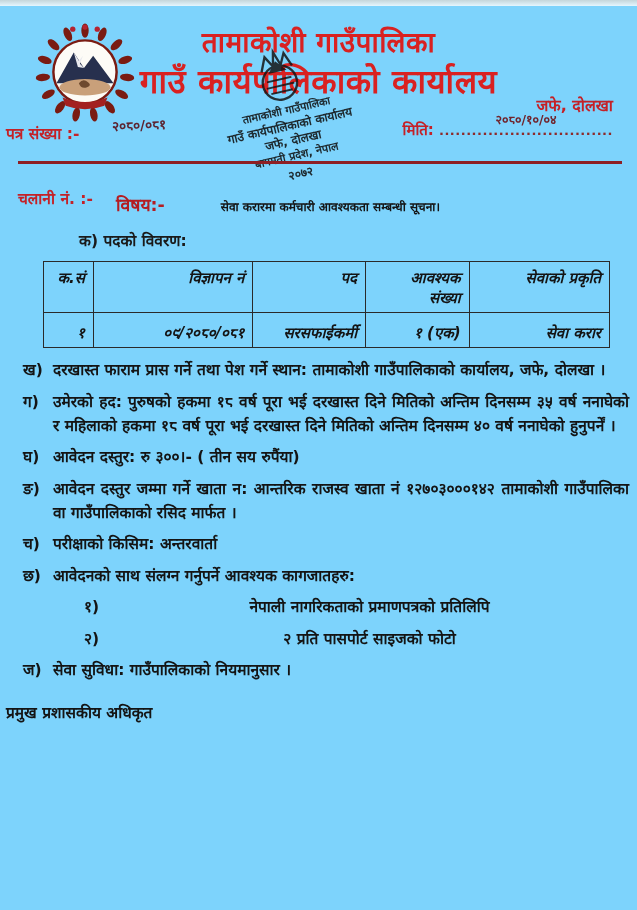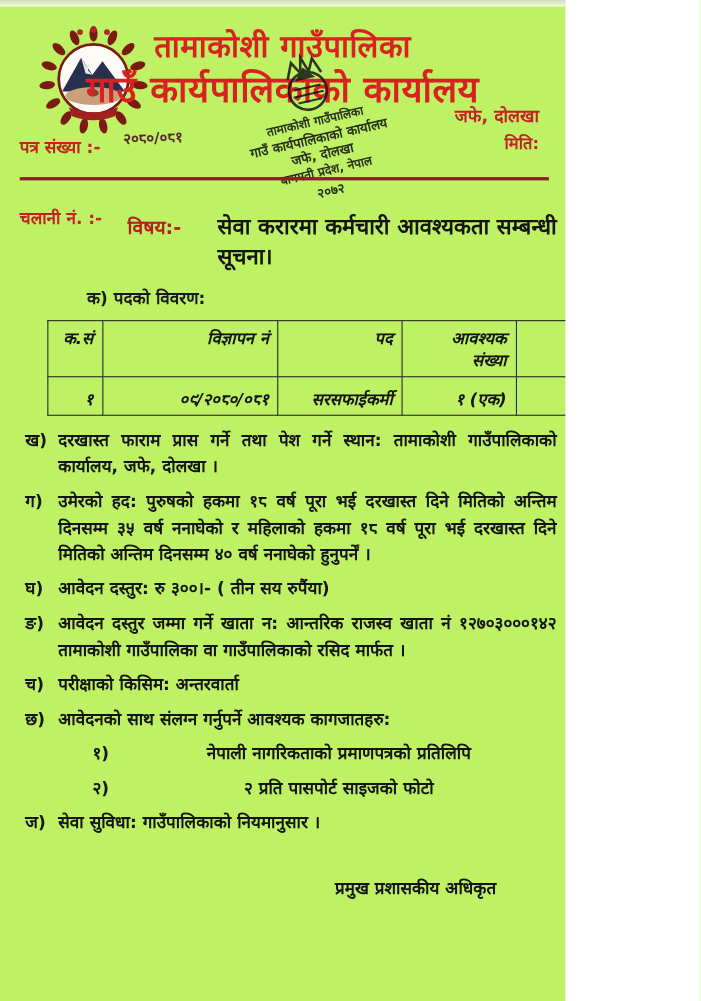--- a/index.html
+++ b/index.html
@@ -2,22 +2,22 @@
 <html lang="ne"><head>
 <meta charset="utf-8">
 <style>
   * { margin:0; padding:0; box-sizing:border-box; }
   html,body { width:637px; }
   body {
     font-family: "DejaVu Sans", "Liberation Sans", sans-serif;
     background:#ffffff;
   }
   .page {
-    position:relative; width:514px; height:910px;
-    background:#bef264; overflow:hidden; color:#1a1a1a;
+    position:relative; width:637px; height:910px;
+    background:#7dd3fc; overflow:hidden; color:#1a1a1a;
   }
   .scan-edge-top {
     position:absolute; top:0; left:0; right:0; height:6px;
     background:linear-gradient(#d6d6d2, #ffffff); opacity:.8;
   }
   
   .header { position:relative; height:168px; }
   .logo { position:absolute; left:33px; top:22px; width:104px; height:102px; }
   .title1 {
     position:absolute; top:22px; left:0; right:0; text-align:center;
@@ -30,21 +30,21 @@
   .stamp {
     position:absolute; left:192px; top:44px; width:190px;
     transform:rotate(-13deg); transform-origin:50% 50%;
     text-align:center; color:rgba(16,16,16,.87); pointer-events:none;
   }
   .stamp-emblem { width:78px; height:60px; margin:0 auto; display:block; opacity:.85; }
   .stamp .s-line { font-size:11px; font-weight:bold; line-height:1.32; white-space:nowrap; }
   .stamp .s-line.big { font-size:12px; }
   .stamp .s-year { font-size:12px; font-weight:bold; margin-top:1px; }
   .fld { position:absolute; color:#c42127; font-weight:bold; font-size:15.5px; }
-  .fld-patra { left:18px; top:122px; }
+  .fld-patra { left:6px; top:122px; }
   .fld-chalani { left:18px; top:147px;margin-top:40px; }
   .hand-letterno {
     position:absolute; left:112px; top:116px; color:#5c2430;
     font-weight:bold; font-size:13.5px; transform:rotate(-2deg);
   }
   .right-block { position:absolute; right:24px; top:94px; text-align:right; }
   .addr1 { color:#c42127; font-weight:bold; font-size:16px; }
   .addr2 { color:#c42127; font-weight:bold; font-size:15px; margin-top:3px; }
   .miti-row { margin-top:3px; white-space:nowrap;padding-left:31px; }
   .miti-label { color:#c42127; font-weight:bold; font-size:15px; }
@@ -52,21 +52,21 @@
   .miti-dots { color:#8e2a2a; font-weight:bold; font-size:13px; letter-spacing:.5px; }
   .miti-date {
     position:absolute; top:-9px; left:50%; transform:translateX(-50%);
     color:#70242c; font-weight:bold; font-size:12.5px; background:transparent;
   }
   .rule { position:absolute; left:18px; right:15px; top:161px; height:3px; background:#8e1f24; }
   
   .content { padding:0 6px; }
   .subject-row { margin-top:24px; display:flex; align-items:baseline; }
   .subject-label { margin-left:110px; color:#b41d22; font-weight:bold; font-size:17.5px; }
-  .subject-text { margin-left:33px; font-weight:bold; font-size:20px; color:#141414; }
+  .subject-text { margin-left:56px; font-weight:bold; font-size:12px; color:#141414; }
   .intro {
     margin:16px 2px 0 17px; font-size:15.5px; font-weight:600;
     line-height:1.62; text-align:justify; color:#141414;
   }
   .sec-ka { margin:13px 0 0 73px; font-weight:bold; font-size:15.5px; }
   table.vacancy {
     margin:10px 0 0 37px; width:567px; border-collapse:collapse;
     font-size:15px; color:#141414;
   }
   table.vacancy th, table.vacancy td {
@@ -74,21 +74,21 @@
     padding:5px 8px; vertical-align:top;font-style:italic;
   }
   table.vacancy th { height:36px; font-weight:bold; }
   table.vacancy td { height:34px; padding-top:9px; }
   .items { margin-top:10px; }
   .item { display:flex; margin:7.5px 0; font-size:15.5px; font-weight:600; line-height:1.55; color:#141414; }
   .item .lbl { flex:none; width:30px; margin-left:17px; }
   .item .txt { flex:1; text-align:justify; padding-right:2px; }
   .item.sub .lbl { margin-left:78px; width:26px; }
   .item.sub .txt { text-align:center; }
-  .signature { margin-top:36px; padding-right:57px; text-align:right; font-weight:bold; font-size:15.5px; color:#141414; }
+  .signature { margin-top:19px; padding-right:57px; text-align:left; font-weight:bold; font-size:15.5px; color:#141414; }
 </style>
 </head>
 <body>
 
 <div class="page">
   <div class="scan-edge-top"></div>
 
   <div class="header">
 
     <svg class="logo" viewBox="0 0 100 100">
@@ -140,20 +140,24 @@
     </div>
 
     <div class="fld fld-patra">पत्र संख्या :-</div>
     <div class="hand-letterno">२०८०/०८१</div>
     <div class="fld fld-chalani">चलानी नं. :-</div>
 
     <div class="right-block">
       <div class="addr1">जफे, दोलखा</div>
       <div class="miti-row">
         <span class="miti-label">मिति:</span>
+        <span class="dots-wrap">
+          <span class="miti-date">२०८०/१०/०४</span>
+          <span class="miti-dots">................................</span>
+        </span>
       </div>
     </div>
 
     <div class="rule"></div>
   </div>
 
   <div class="content">
 
     <div class="subject-row">
       <span class="subject-label">विषय:-</span>

